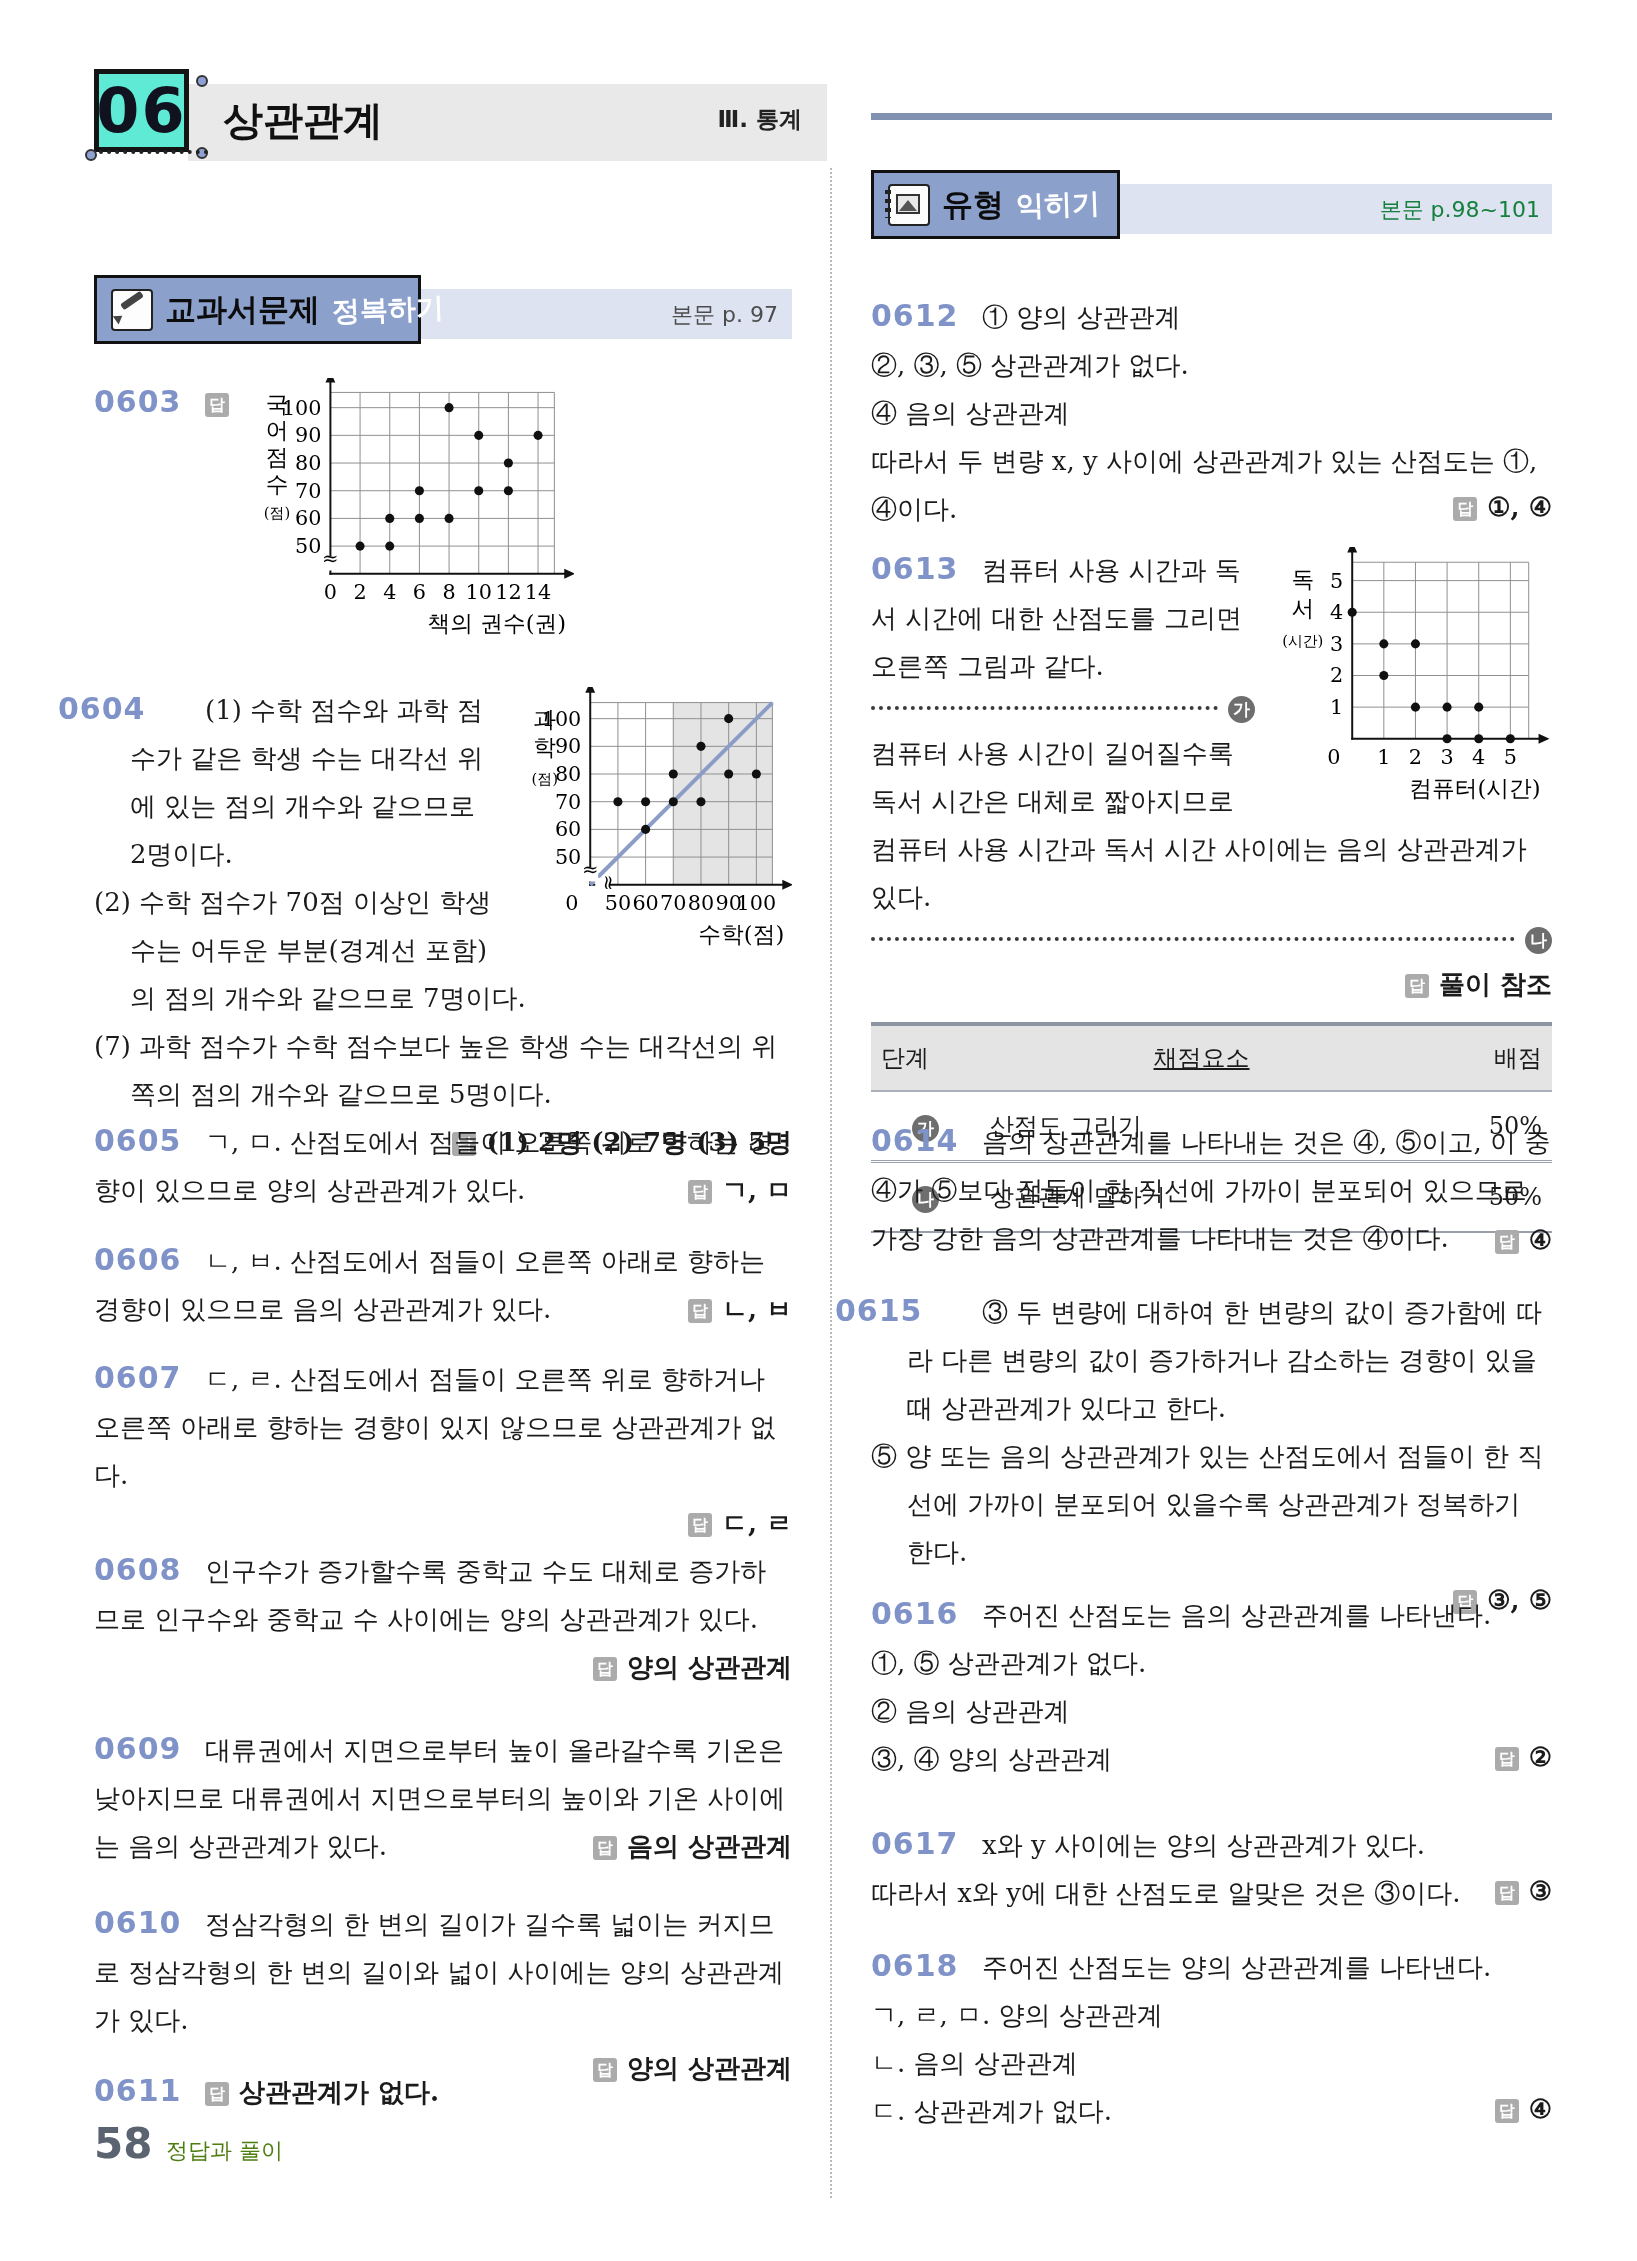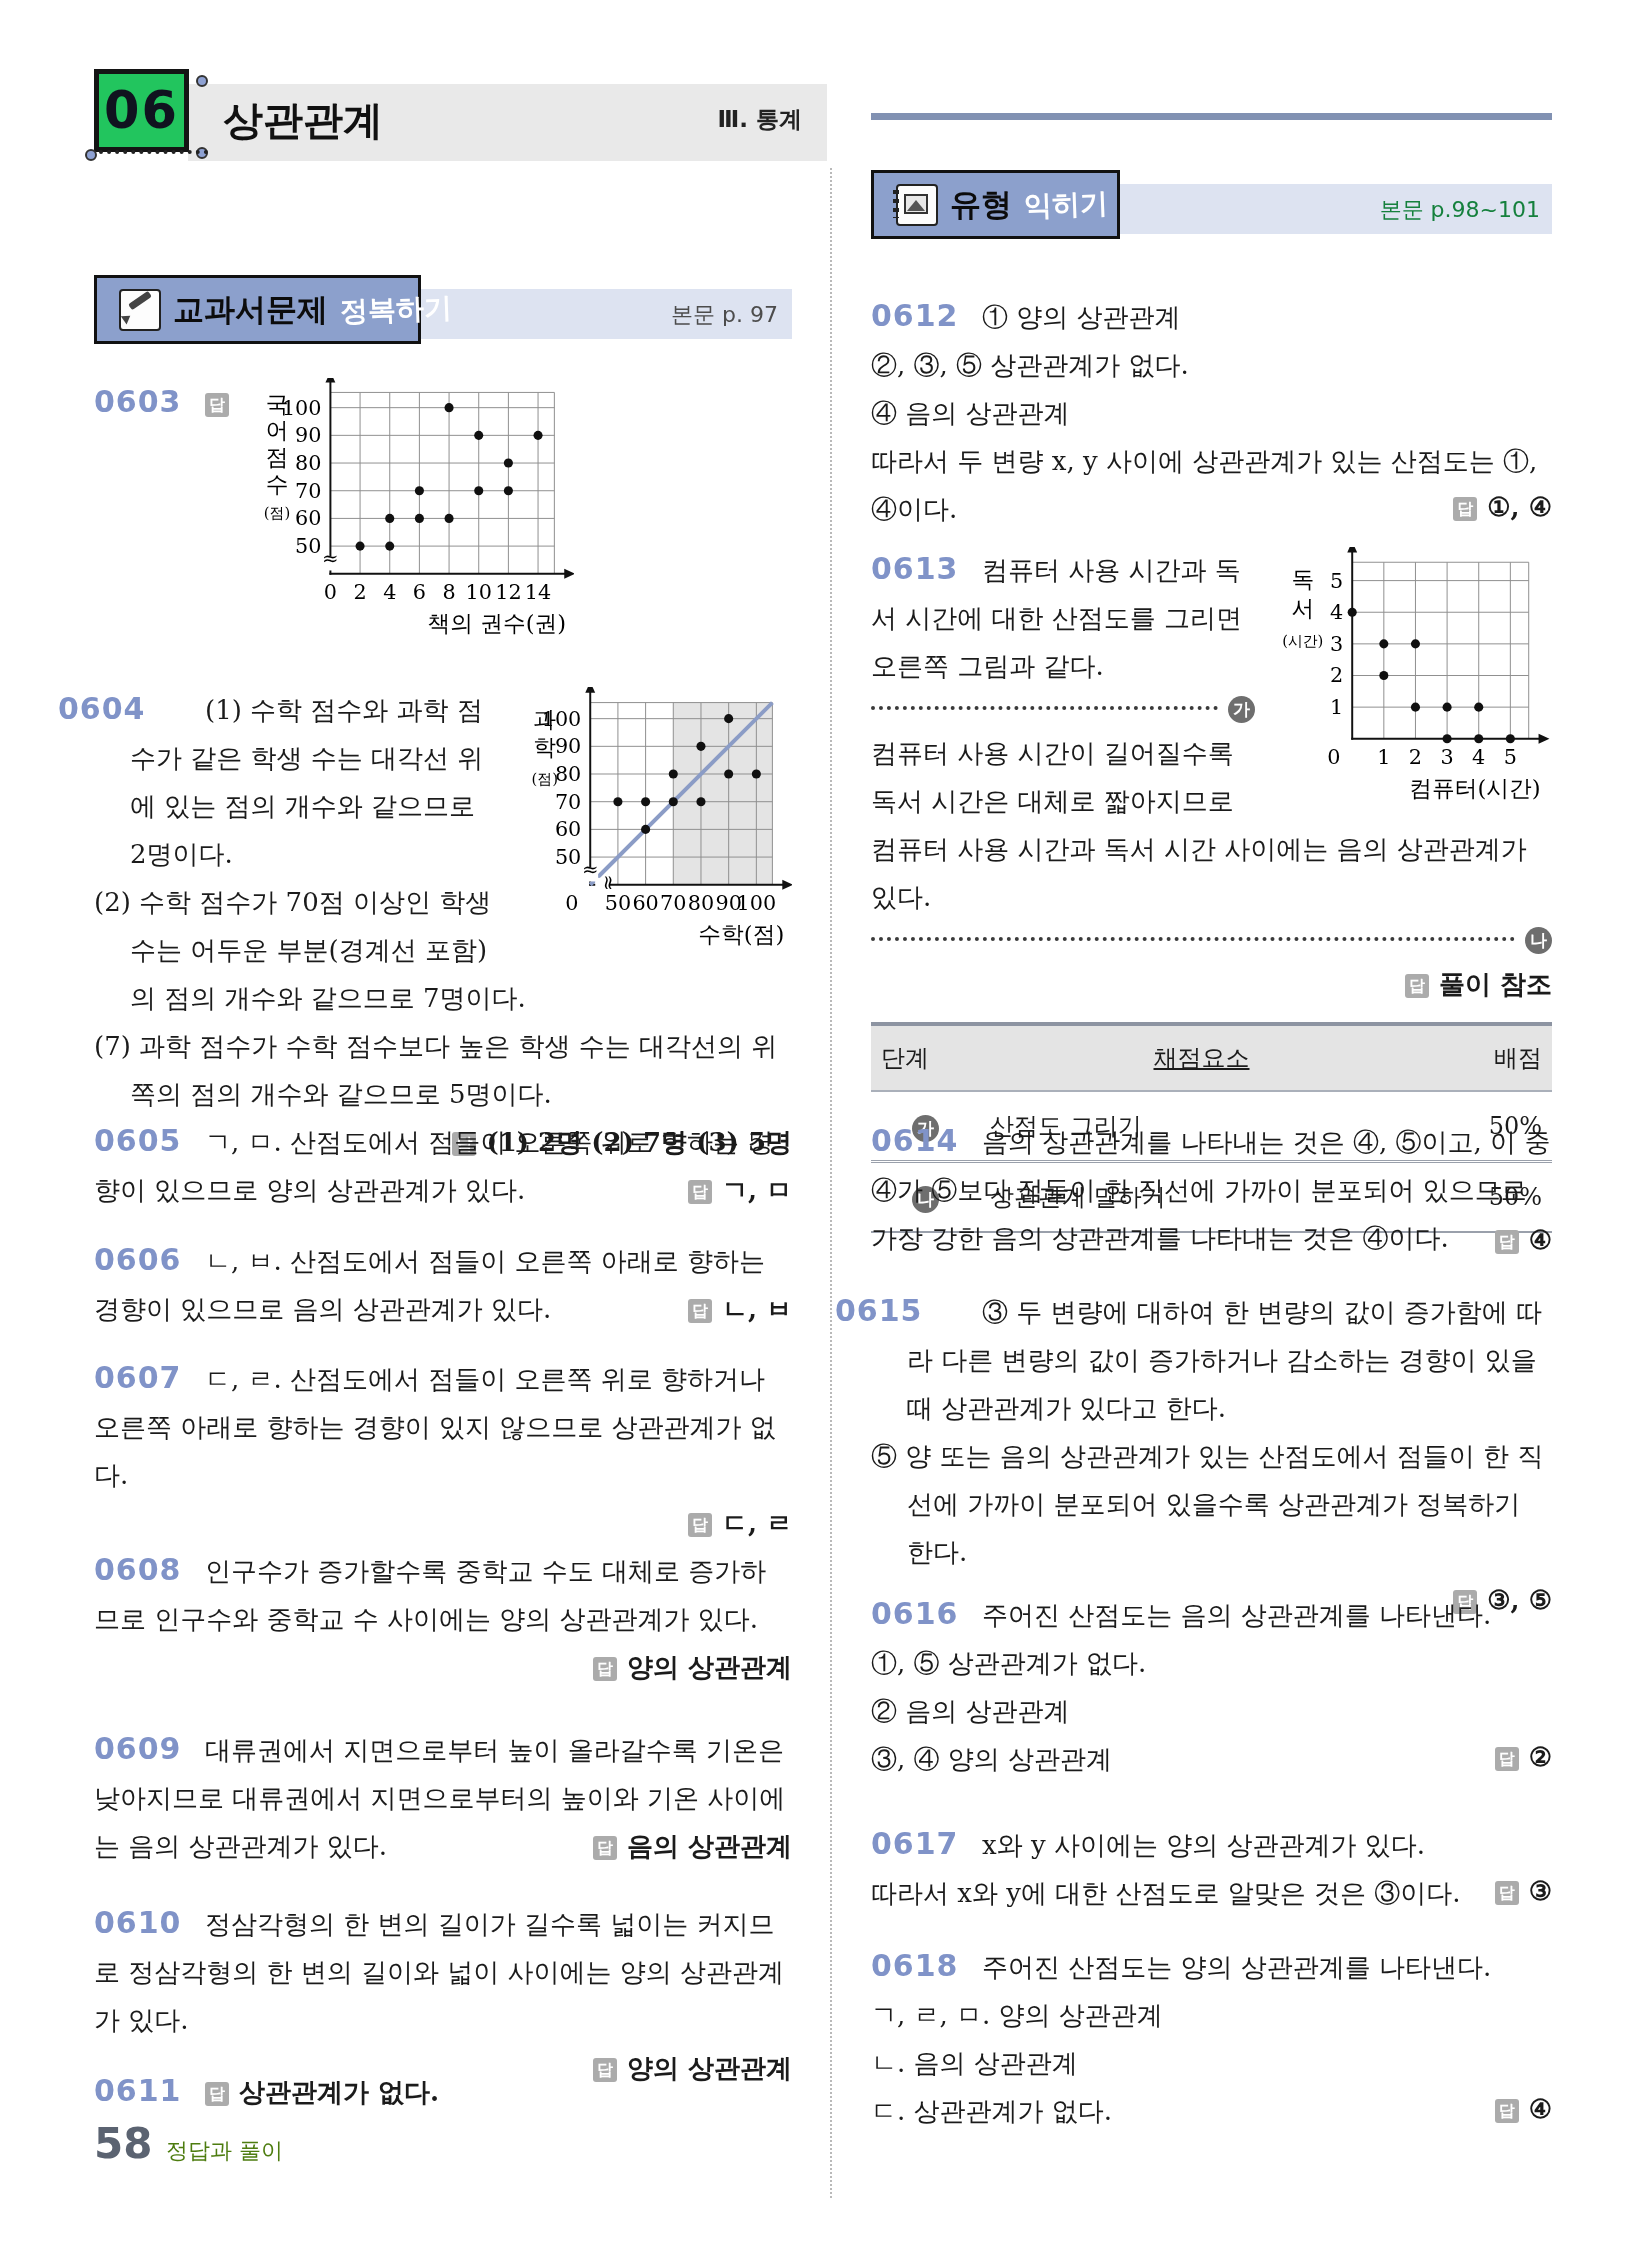--- a/index.html
+++ b/index.html
@@ -1,30 +1,30 @@
 <!DOCTYPE html>
 <html><head>
 <meta charset="utf-8">
 <style>
   html,body{margin:0;padding:0;background:#ffffff;}
   #page{position:relative;width:1638px;height:2261px;background:#fff;overflow:hidden;
         font-family:"DejaVu Serif",serif;color:#1b1b1b;}
   
   .chapter-band{position:absolute;left:188px;top:84px;width:639px;height:77px;background:#e9e9e9;}
-  .chapter-badge{position:absolute;left:94px;top:69px;width:95px;height:83px;background:#22c55e;
+  .chapter-badge{position:absolute;left:94px;top:69px;width:95px;height:83px;background:#5eead4;
     border:5px solid #141414;box-sizing:border-box;display:flex;align-items:center;justify-content:center;
-    font-family:"DejaVu Sans",sans-serif;font-weight:bold;font-size:51px;color:#10131f;letter-spacing:2px;}
+    font-family:"DejaVu Sans",sans-serif;font-weight:bold;font-size:62px;color:#10131f;letter-spacing:2px;}
   .deco-dot{position:absolute;width:12px;height:12px;border-radius:50%;background:#8ea1d2;border:2px solid #333;box-sizing:border-box;}
   .deco-dash{position:absolute;border-bottom:4px dotted #222;}
   .chapter-title{position:absolute;left:223px;top:93px;font-family:"DejaVu Sans",sans-serif;font-weight:bold;font-size:40px;color:#111;}
   .chapter-unit{position:absolute;right:25px;top:20px;font-family:"DejaVu Sans",sans-serif;font-weight:bold;font-size:23px;color:#222;}
   
   .sec-band{position:absolute;background:#dde3f1;}
   .sec-box{position:absolute;background:#8ca0cc;border:3px solid #111;box-sizing:border-box;
-    display:flex;align-items:center;gap:12px;padding:0 22px;}
+    display:flex;align-items:center;gap:12px;padding:0 14px;}
   .sec-icon{width:38px;height:38px;background:#fdfdfd;border:2px solid #222;border-radius:4px;position:relative;flex:0 0 auto;}
   .sec-icon .pencil{position:absolute;left:7px;top:6px;width:24px;height:7px;background:#444;transform:rotate(-35deg);border-radius:2px;}
   .sec-icon .tip{position:absolute;left:2px;top:22px;width:0;height:0;border-left:8px solid #444;border-top:5px solid transparent;border-bottom:5px solid transparent;transform:rotate(-35deg);}
   .sec-icon .rings{position:absolute;left:-5px;top:4px;width:6px;height:28px;
     background:repeating-linear-gradient(#222 0 4px,transparent 4px 9px);}
   .sec-icon .photo{position:absolute;left:6px;top:8px;width:24px;height:20px;background:#e8e8e8;border:2px solid #333;box-sizing:border-box;}
   .sec-icon .mountain{position:absolute;left:9px;top:14px;width:0;height:0;border-left:9px solid transparent;border-right:9px solid transparent;border-bottom:11px solid #555;}
   .sec-title{font-family:"DejaVu Sans",sans-serif;font-weight:bold;font-size:31px;color:#0c0c0c;white-space:nowrap;}
   .sec-script{font-family:"DejaVu Serif",serif;font-weight:bold;font-size:28px;color:#ffffff;white-space:nowrap;transform:rotate(-2deg);}
   .page-ref{position:absolute;font-family:"DejaVu Sans",sans-serif;font-size:22px;color:#4c4c4c;}

